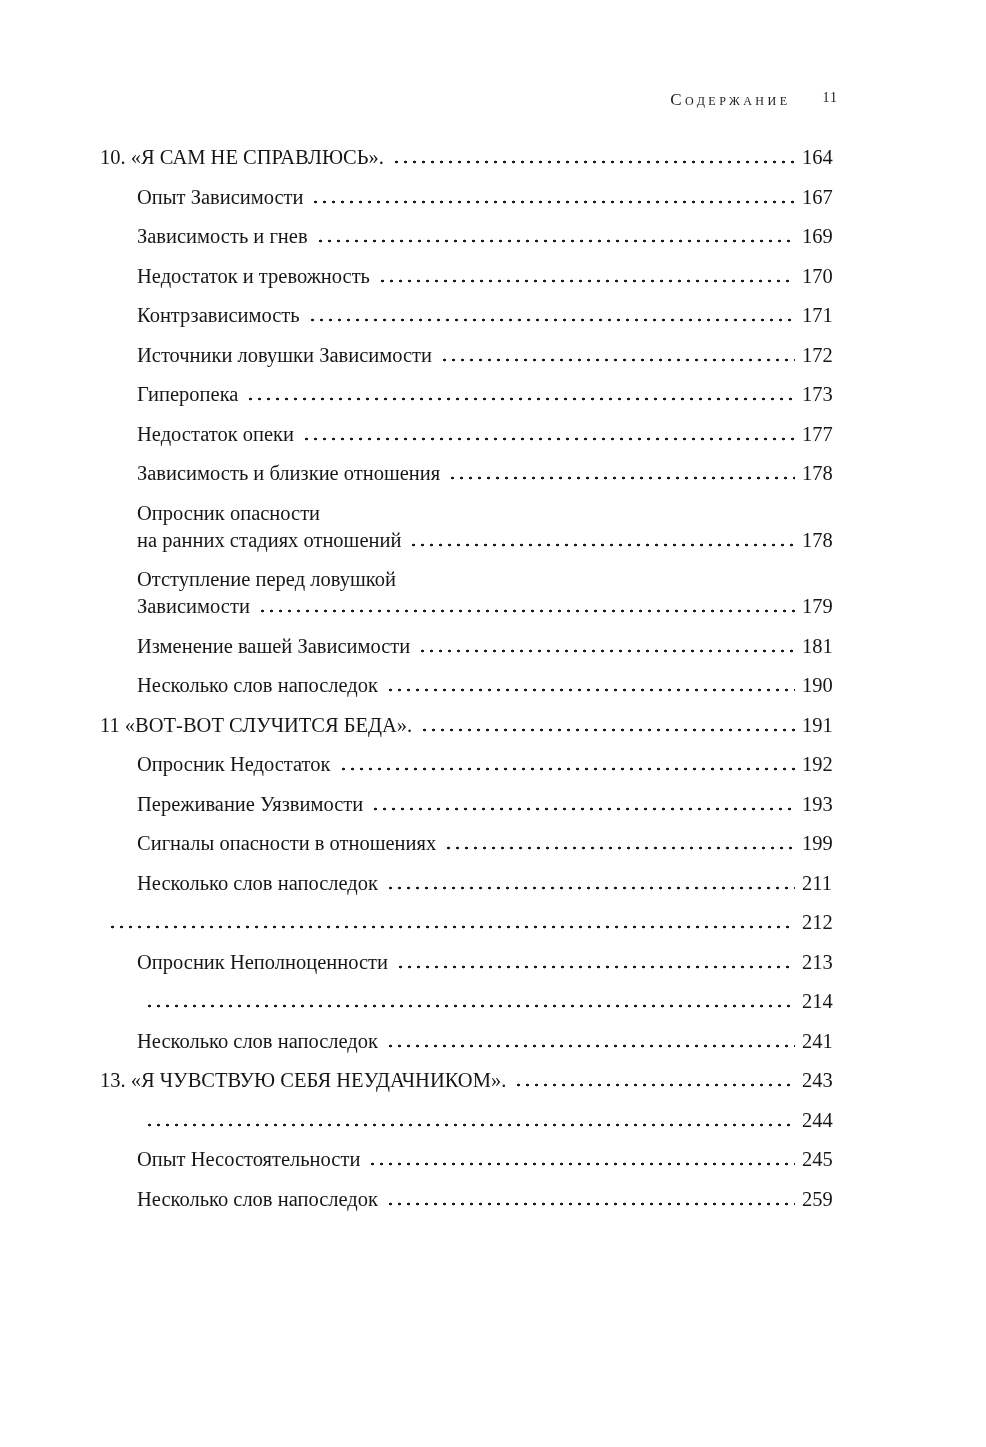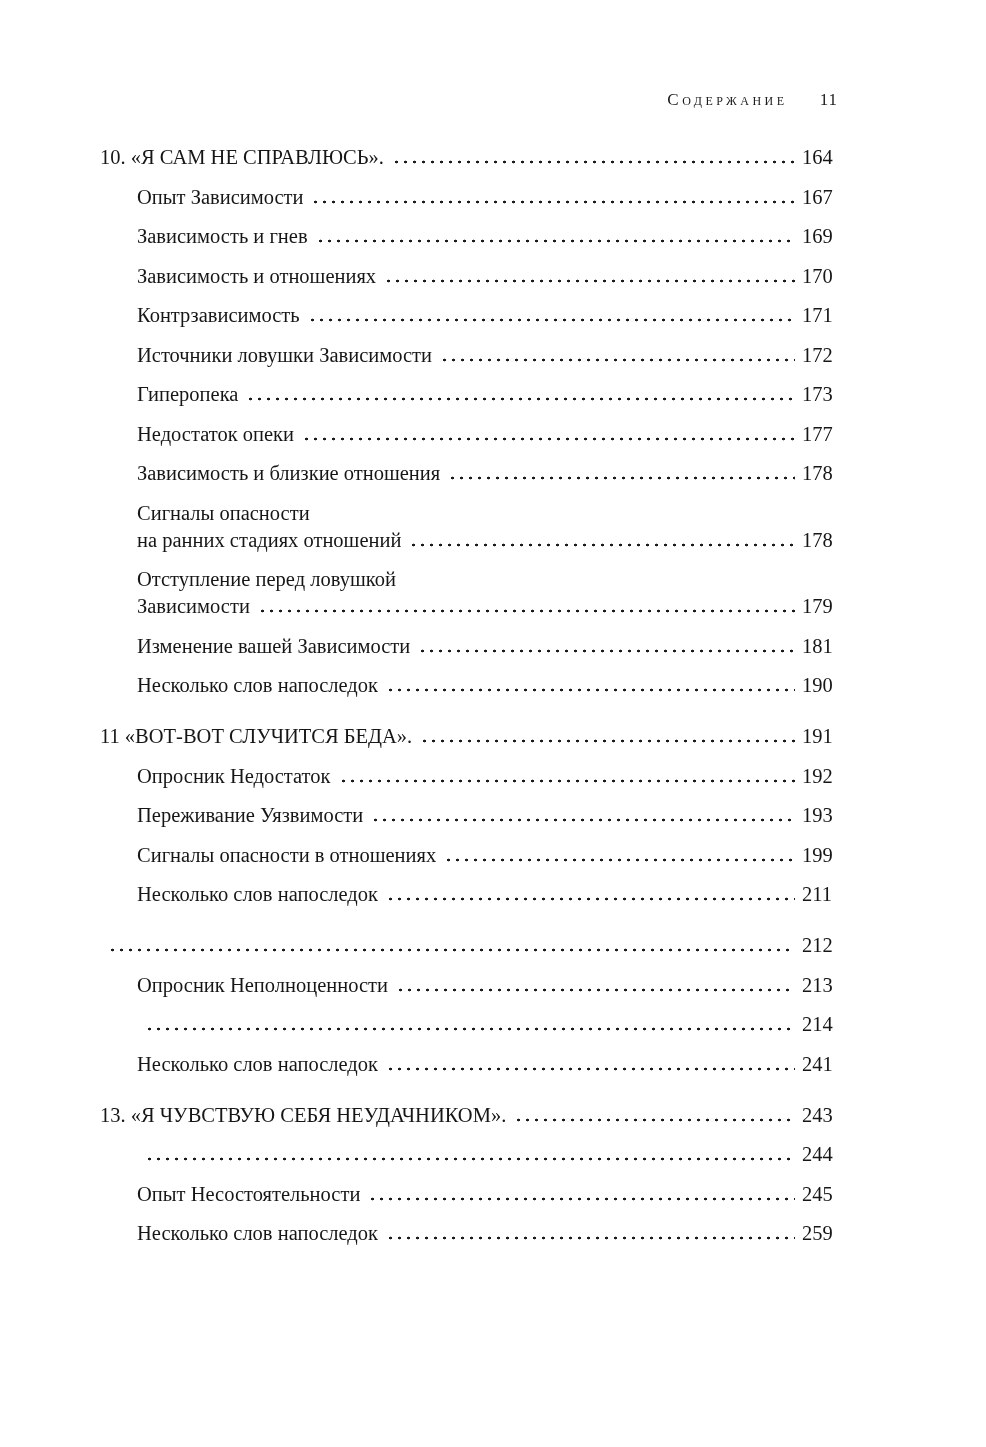--- a/index.html
+++ b/index.html
@@ -28,34 +28,34 @@
     align-items: flex-start;
     gap: 32px;
   }
   .running-title {
     font-variant: small-caps;
     letter-spacing: 3.5px;
     font-size: 17px;
     color: #1a1a1a;
   }
   .running-page {
-    font-size: 17px;
+    font-size: 14px;
     letter-spacing: 1px;
     color: #1a1a1a;
   }
   .toc {
     margin-top: 34px;
   }
   .entry {
     font-size: 20.5px;
     line-height: 27px;
     margin-bottom: 12.5px;
   }
   .entry.chapter {
-    margin-top: 24px;
+    margin-top: 12px;
   }
   .entry.sub {
     padding-left: 37px;
   }
   .entry-line {
     display: flex;
     align-items: baseline;
   }
   .entry-line.wrap {
     display: block;
@@ -104,21 +104,21 @@
       </div>
       <div class="entry sub">
         <div class="entry-line">
           <span class="entry-text">Зависимость и гнев</span>
           <span class="leader"></span>
           <span class="page-num">169</span>
         </div>
       </div>
       <div class="entry sub">
         <div class="entry-line">
-          <span class="entry-text">Зависимость и отношениях</span>
+          <span class="entry-text">Недостаток и тревожность</span>
           <span class="leader"></span>
           <span class="page-num">170</span>
         </div>
       </div>
       <div class="entry sub">
         <div class="entry-line">
           <span class="entry-text">Контрзависимость</span>
           <span class="leader"></span>
           <span class="page-num">171</span>
         </div>
@@ -145,21 +145,21 @@
         </div>
       </div>
       <div class="entry sub">
         <div class="entry-line">
           <span class="entry-text">Зависимость и близкие отношения</span>
           <span class="leader"></span>
           <span class="page-num">178</span>
         </div>
       </div>
       <div class="entry sub">
-        <div class="entry-line wrap"><span class="entry-text">Сигналы опасности</span></div>
+        <div class="entry-line wrap"><span class="entry-text">Опросник опасности</span></div>
         <div class="entry-line">
           <span class="entry-text">на ранних стадиях отношений</span>
           <span class="leader"></span>
           <span class="page-num">178</span>
         </div>
       </div>
       <div class="entry sub">
         <div class="entry-line wrap"><span class="entry-text">Отступление перед ловушкой</span></div>
         <div class="entry-line">
           <span class="entry-text">Зависимости</span>

